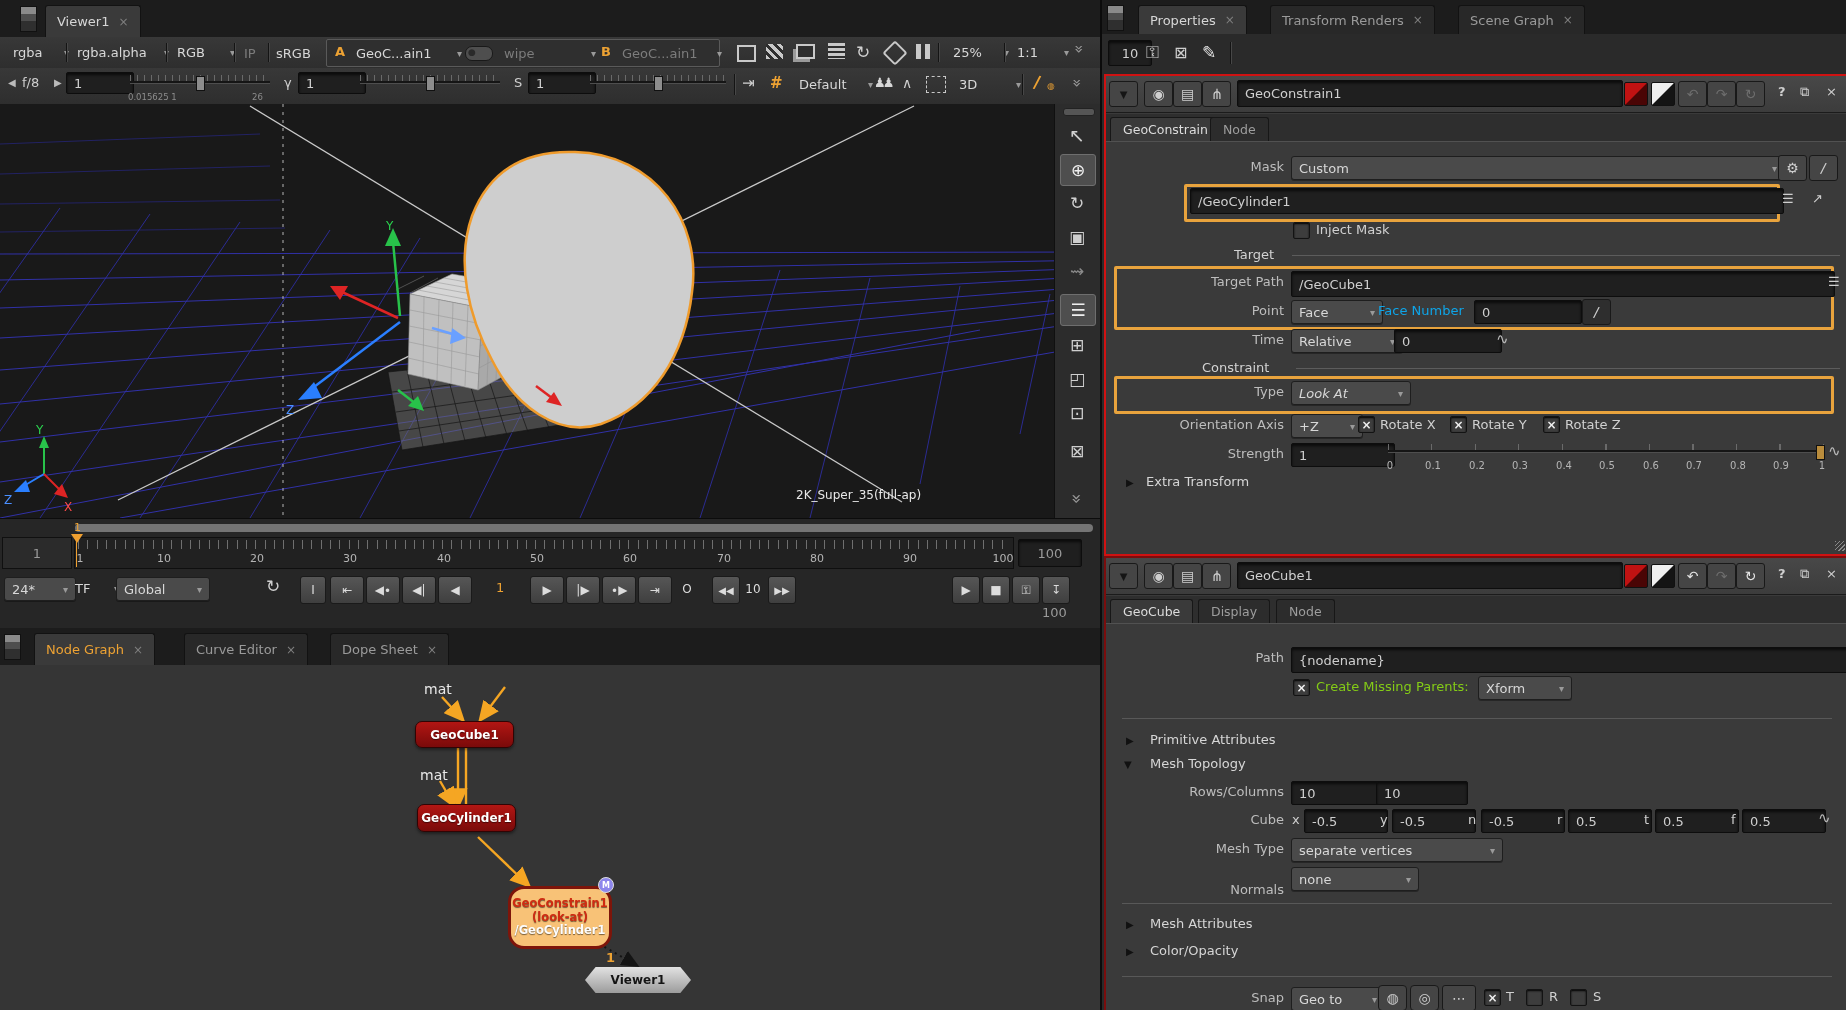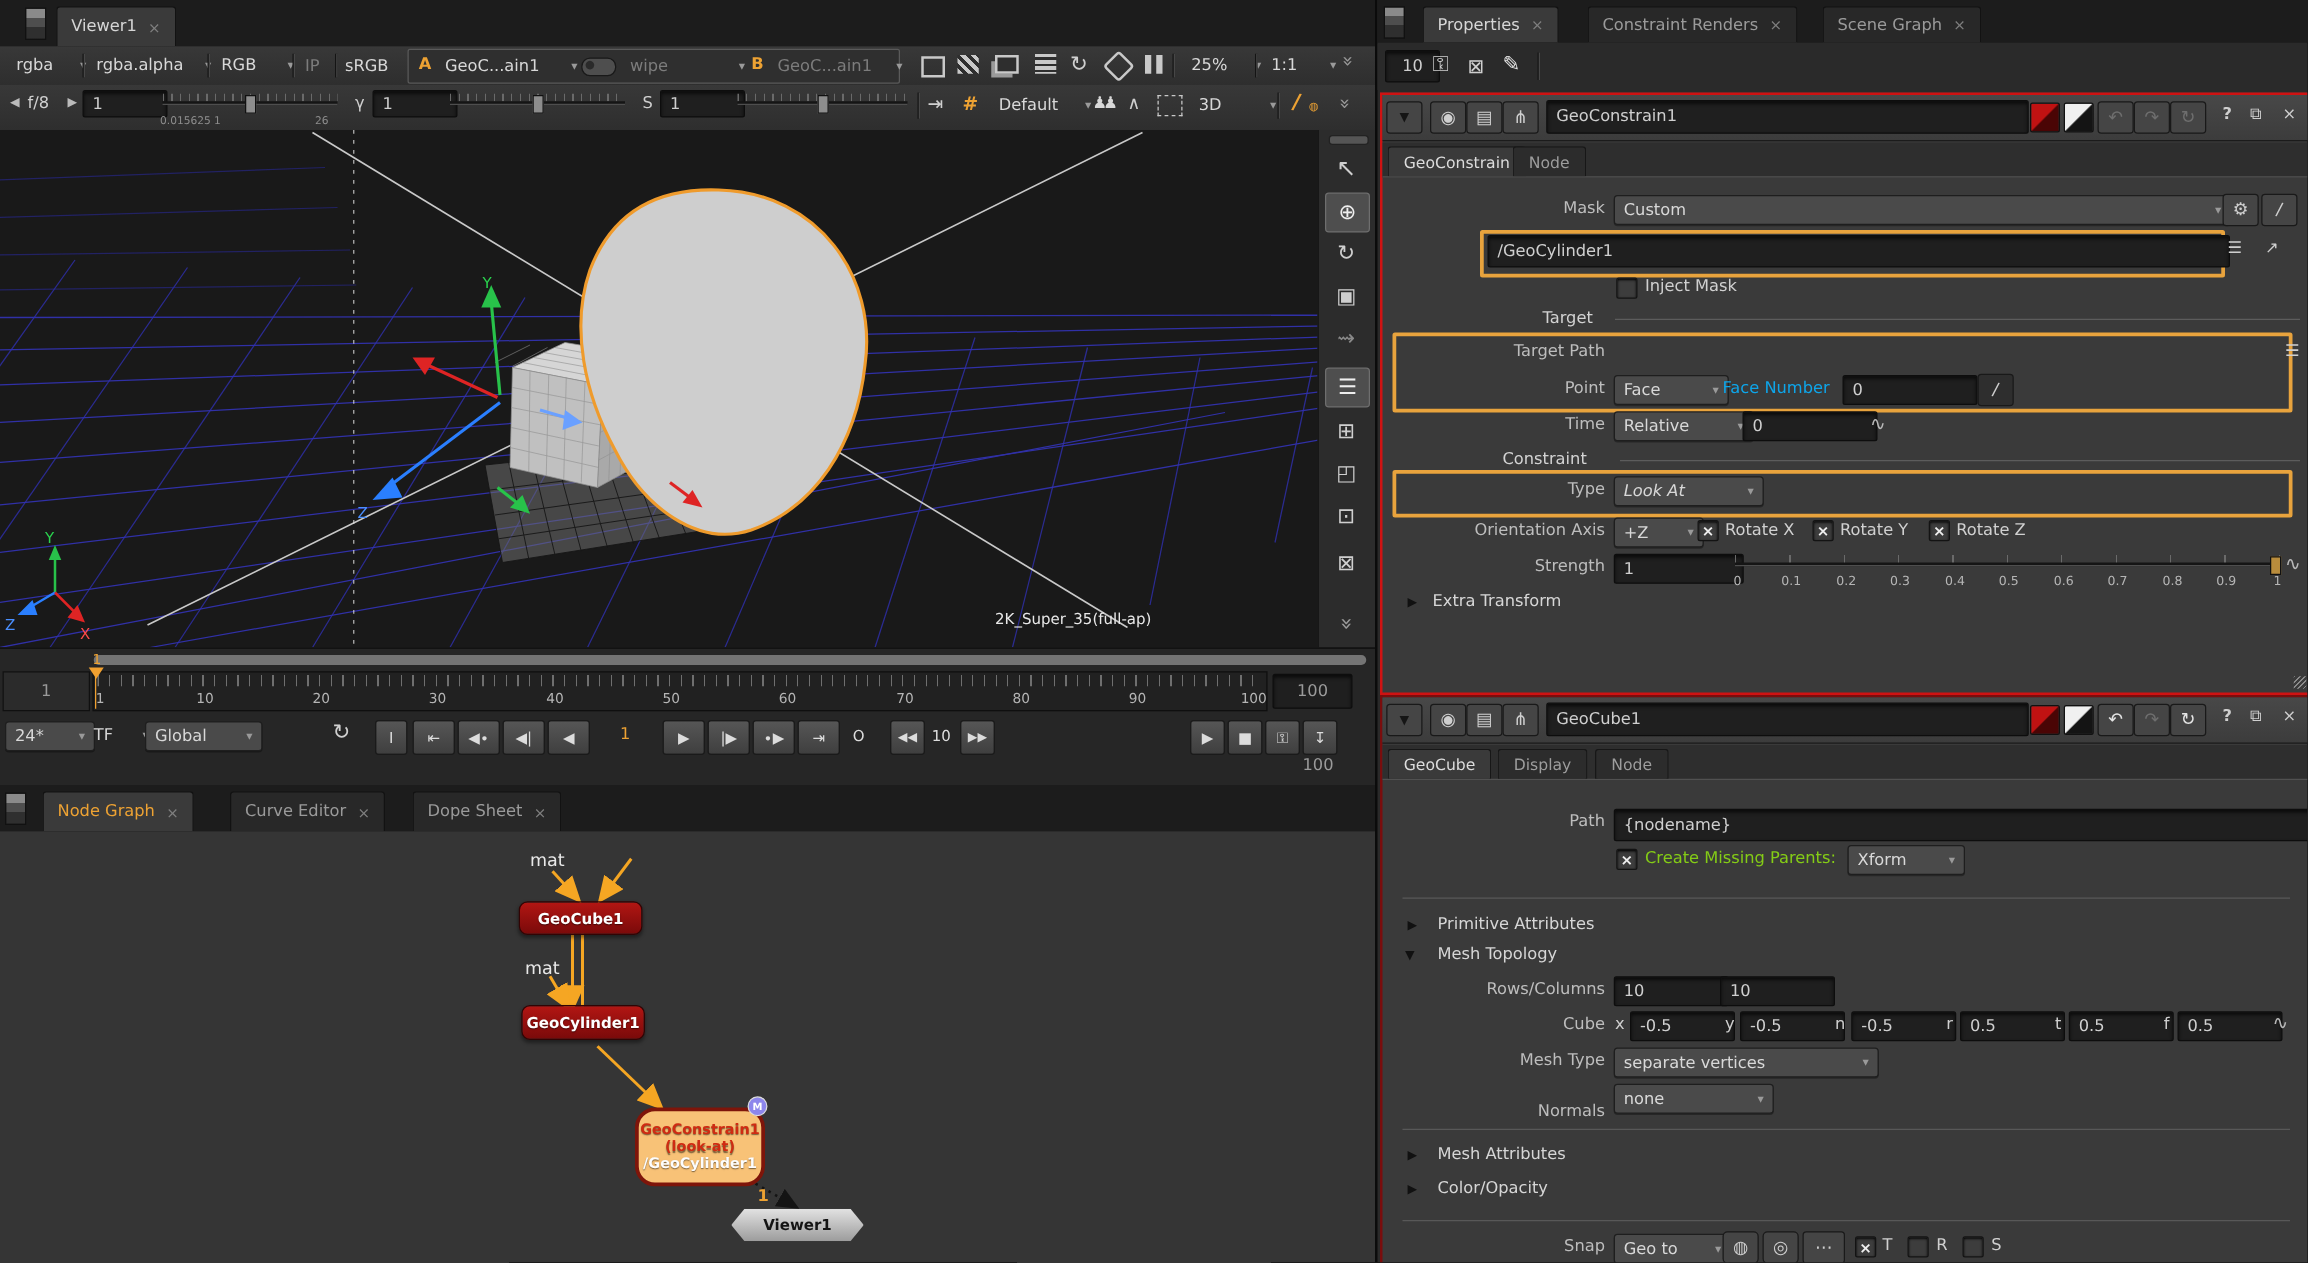--- a/index.html
+++ b/index.html
@@ -461,21 +461,21 @@
 
   <div class="props" style="left:1100px;top:0;width:746px;height:1010px;">
 
     <div class="tabbar" style="left:0;top:0;width:746px;height:34px;">
       <div class="grip" style="left:5px;top:5px;"></div>
       <div class="tab" style="left:36px;">
         <span>Properties</span>
         <span class="tabx">×</span>
       </div>
       <div class="tab inactive" style="left:168px;">
-        <span>Constraint Renders</span>
+        <span>Transform Renders</span>
         <span class="tabx">×</span>
       </div>
       <div class="tab inactive" style="left:356px;">
         <span>Scene Graph</span>
         <span class="tabx">×</span>
       </div>
     </div>
 
     <div class="abs" style="left:0;top:34px;width:746px;height:38px;background:#2a2a2a;">
       <div class="inp" style="left:6px;top:6px;width:28px;height:24px;justify-content:center;">
@@ -550,20 +550,23 @@
       <div class="cb" style="left:187px;top:146px;color:transparent;">
           <span>×</span>
         </div>
       <span class="abs" style="left:210px;top:146px;color:#d0d0d0;">Inject Mask</span>
 
       <span class="grp" style="left:128px;top:171px;">Target</span>
       <div class="secline" style="left:186px;top:179px;width:548px;"></div>
       <div class="obox" style="left:8px;top:190px;width:714px;height:58px;"></div>
 
       <span class="lbl" style="left:60px;top:198px;width:118px;">Target Path</span>
+      <div class="inp" style="left:185px;top:195px;width:528px;height:24px;">
+        <span>/GeoCube1</span>
+      </div>
       <span class="abs" style="left:722px;top:198px;color:#cfcfcf;">☰</span>
 
       <span class="lbl" style="left:60px;top:227px;width:118px;">Point</span>
       <div class="dd" style="left:185px;top:224px;width:76px;">
         <span>Face</span>
           <span class="arr">▾</span>
       </div>
       <span class="abs" style="left:272px;top:227px;color:#0ea5e9;">Face Number</span>
       <div class="inp" style="left:368px;top:224px;width:92px;height:22px;">
         <span>0</span>

